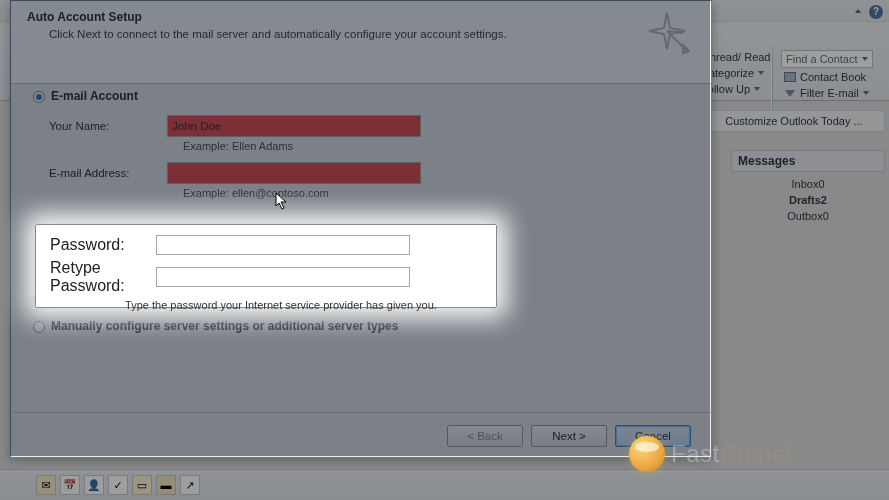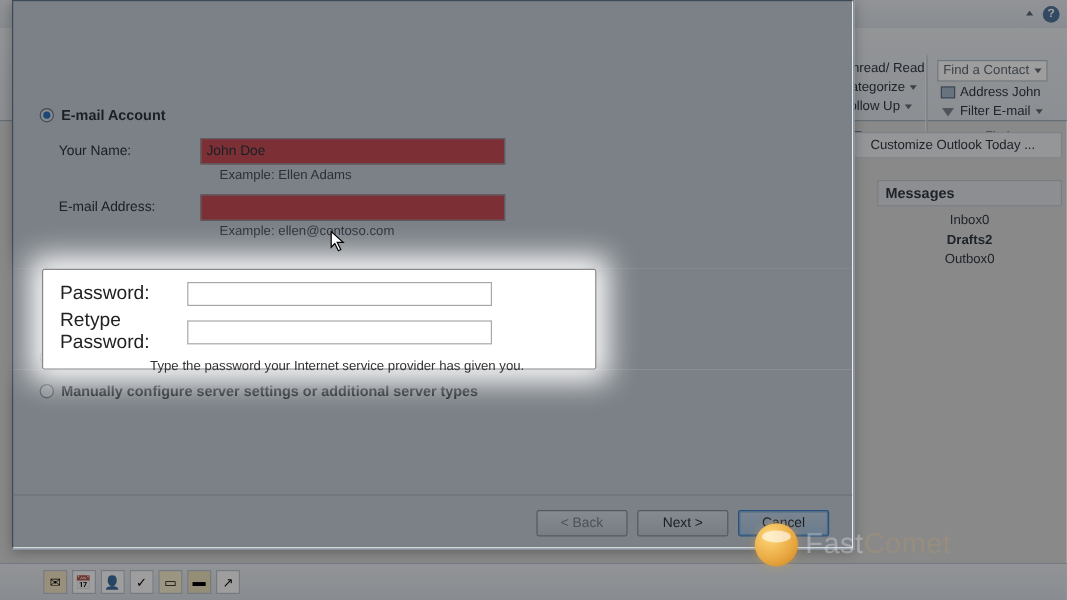--- a/index.html
+++ b/index.html
@@ -34,21 +34,21 @@
 
 .bottombar{position:absolute;left:0;right:0;bottom:0;height:30px;background:linear-gradient(#e8eef6,#d8e3f0);border-top:1px solid #b8c8db;display:flex;align-items:center;gap:4px;padding-left:36px}
 .bb-icon{width:18px;height:18px;border:.5px solid #b8c8db;background:#fff;display:flex;align-items:center;justify-content:center;font-size:11px}
 
 .wizard{position:absolute;left:10px;top:0;width:700px;height:456px;background:#ececec;border:1px solid #6a7a8c;box-shadow:0 2px 10px rgba(0,0,0,.3);z-index:10}
 .wz-head{height:64px;background:#fff;border-bottom:1px solid #c0c0c0;position:relative;padding:9px 16px}
 .wz-title{font-weight:bold;font-size:12px;color:#222}
 .wz-sub{font-size:11.5px;color:#333;margin:4px 0 0 22px}
 .wz-star{position:absolute;right:20px;top:8px;width:48px;height:48px}
 .wz-body{position:absolute;left:0;right:0;top:70px;bottom:52px;padding:18px 22px}
-.opt{display:flex;align-items:center;gap:6px;font-size:12px;font-weight:bold;color:#222;margin-bottom:12px}
+.opt{display:flex;align-items:flex-end;gap:6px;font-size:12px;font-weight:bold;color:#222;margin-bottom:12px}
 .radio{appearance:none;-webkit-appearance:none;width:12px;height:12px;border:1px solid #7a7a7a;border-radius:50%;background:#fff;position:relative;margin:0}
 .radio:checked::after{content:"";position:absolute;left:2px;top:2px;width:6px;height:6px;border-radius:50%;background:#2a6fc4}
 .form-grid{margin:0 0 0 16px}
 .frow{display:flex;align-items:center;margin-bottom:3px}
 .flabel{width:118px;font-size:11.5px;color:#222}
 .finput{width:244px;height:18px;border:1px solid #a8a8a8;background:#ef4444;padding:1px 4px;font-size:11.5px;color:#222;font-family:inherit}
 .fex{margin:0 0 10px 134px;font-size:11px;color:#444}
 
 .hl-box{position:absolute;left:35px;top:224px;width:462px;height:84px;background:#fff;border:1px solid #888;border-radius:2px;box-shadow:0 0 24px 10px rgba(255,255,255,.96),0 0 3px rgba(0,0,0,.28);z-index:30;padding:10px 14px;box-sizing:border-box}
 .hl-row{display:flex;align-items:center;margin-bottom:4px}
@@ -106,21 +106,21 @@
           </div>
         <div class="rg-label">Tags</div>
       </div>
       <div class="rg find">
         <div class="find-contact">
             <span>Find a Contact</span>
             <span class="caret-d"></span>
           </div>
         <div class="rg-item">
             <span class="rg-icon icon-book"></span>
-            <span>Address John</span>
+            <span>Contact Book</span>
           </div>
         <div class="rg-item">
             <span class="rg-icon icon-funnel"></span>
             <span>Filter E-mail</span>
             <span class="caret-d"></span>
           </div>
         <div class="rg-label">Find</div>
       </div>
     </div>
   </div>
@@ -147,20 +147,29 @@
     <div class="bb-icon">📅</div>
     <div class="bb-icon">👤</div>
     <div class="bb-icon">✓</div>
     <div class="bb-icon" style="background:#fff2b8">▭</div>
     <div class="bb-icon" style="background:#f8e6a0">▬</div>
     <div class="bb-icon">↗</div>
   </div>
 </div>
 
 <div class="wizard">
+  <div class="wz-head">
+    <div class="wz-title">Auto Account Setup</div>
+    <div class="wz-sub">Click Next to connect to the mail server and automatically configure your account settings.</div>
+    <svg class="wz-star" viewBox="0 0 48 48">
+      <path class="star-shape" d="M24 4 L27 19 L42 22 L27 25 L24 40 L21 25 L6 22 L21 19 Z"></path>
+      <path class="star-shape" d="M24 22 L44 42 M24 22 L40 24" stroke-width="2.2"></path>
+      <path class="star-shape" d="M40 36 L46 42 L40 44 Z" fill="#b8b8b8"></path>
+    </svg>
+  </div>
   <div class="wz-body">
     <label class="opt">
       <input type="radio" class="radio" checked="" style="">
       <span>E-mail Account</span>
     </label>
     <div class="form-grid">
       <div class="frow">
         <span class="flabel">Your Name:</span>
         <input class="finput" value="John Doe" style="">
       </div>

